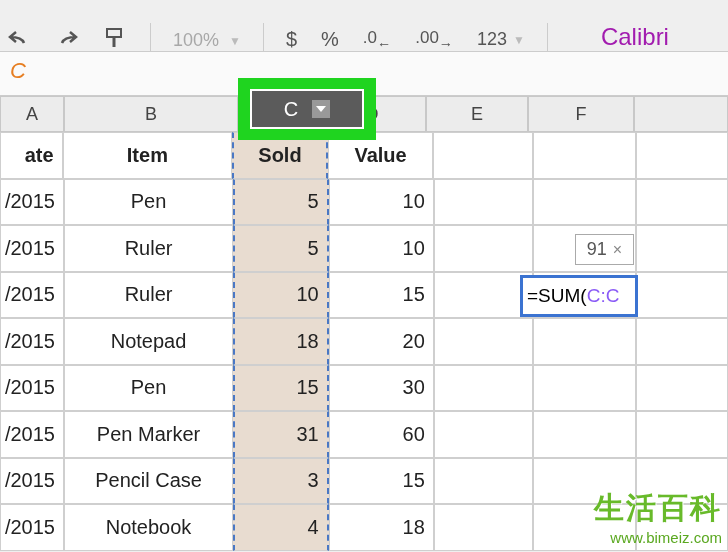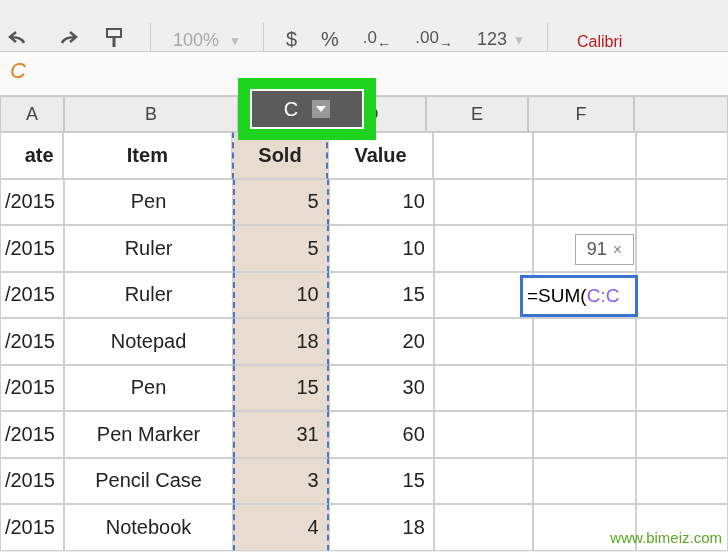--- a/index.html
+++ b/index.html
@@ -6,21 +6,21 @@
 body { width:728px; height:552px; background:#efefef; overflow:hidden; position:relative; }
 
 .toolbar { height:52px; display:flex; align-items:flex-end; gap:22px; padding:0 6px; border-bottom:1px solid #ccc; }
 .tb-btn { width:26px; height:26px; display:flex; align-items:center; justify-content:center; cursor:pointer; color:#555; font-size:20px; }
 .tb-sep { width:1px; height:28px; background:#ccc; }
 .zoom { display:flex; align-items:center; gap:10px; color:#a8a8a8; font-size:18px; }
 .zoom-caret { font-size:12px; color:#bbb; }
 .fmt { display:flex; align-items:center; gap:24px; color:#555; font-size:20px; }
 .fmt .small { font-size:17px; }
 .numfmt { display:flex; align-items:center; gap:6px; font-size:18px; color:#555; }
-.font { font-size:16px; color:#b91c1c; margin-left:7px; }
+.font { font-size:24px; color:#a21caf; margin-left:31px; }
 
 .fbar { height:44px; padding:6px 10px; font-size:22px; color:#e67e22; font-style:italic; border-bottom:1px solid #ccc; background:#fafafa; }
 
 .grid { position:relative; }
 .headers { display:flex; height:36px; }
 .colh { background:#ececec; border:1px solid #c8c8c8; display:flex; align-items:center; justify-content:center; font-size:18px; color:#444; }
 .colA{width:64px} .colB{width:174px} .colC{width:80px} .colD{width:108px} .colE{width:102px} .colF{width:106px} .colG{width:94px}
 
 .highlight-c { position:absolute; left:238px; top:-18px; width:138px; height:62px; background:#1fd41f; z-index:10; display:flex; align-items:center; justify-content:center; }
 .highlight-inner { width:114px; height:40px; background:#5b5b5b; border:2px solid #fff; display:flex; align-items:center; justify-content:center; gap:14px; }
@@ -199,14 +199,15 @@
     <span>91</span>
     <span class="x">×</span>
   </div>
   <div class="formula-cell">
     <span>=SUM(</span>
       <span class="ref">C:C</span>
   </div>
 </div>
 
 <div class="wm">
+  <div class="wm-cn">生活百科</div>
   <div class="wm-url">www.bimeiz.com</div>
 </div>
 
 </body></html>

